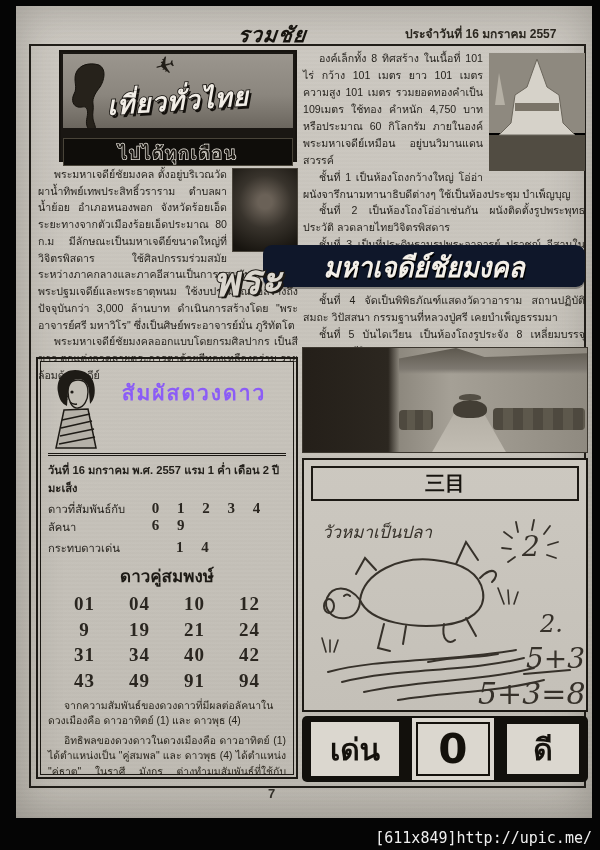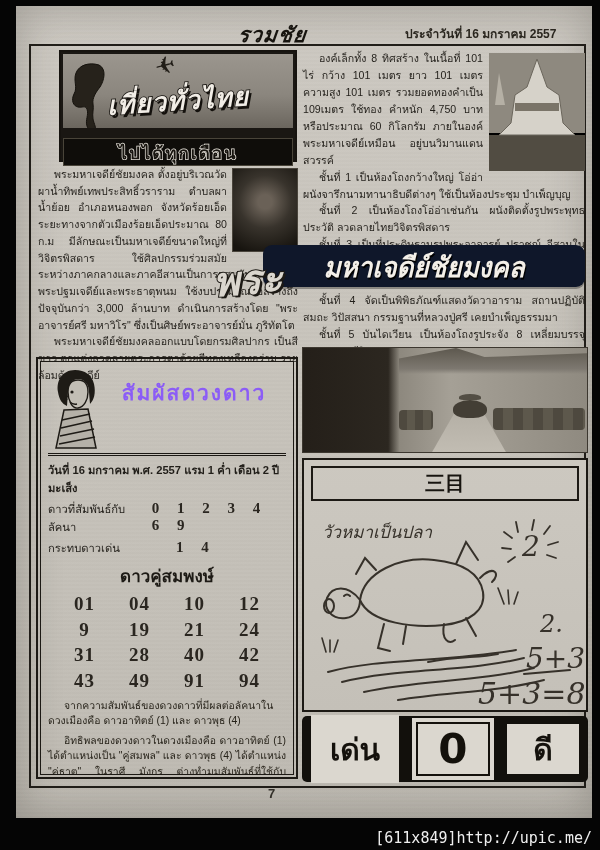--- a/index.html
+++ b/index.html
@@ -107,21 +107,21 @@
   .yam-title { font-size:27px; font-weight:bold; color:#17140f; letter-spacing:1px; }
   .yam-cn { font-size:20px; font-weight:bold; color:#17140f; }
   .yam-draw { position:absolute; left:4px; top:52px; width:278px; height:198px; }
 
   
   .den-banner { position:absolute; left:302px; top:716px; width:286px; height:66px;
     background:#12100c; border-radius:5px; display:flex; align-items:center; justify-content:space-between;
     padding:7px 9px; }
   .den-cell { background:#dbd7cf; display:flex; align-items:center; justify-content:center;
     font-weight:bold; color:#14110c; }
-  .den-left { width:88px; height:68px; font-size:30px; font-family:"Liberation Serif","DejaVu Serif",serif; }
+  .den-left { width:88px; height:54px; font-size:30px; font-family:"Liberation Serif","DejaVu Serif",serif; }
   .den-zero-outer { width:74px; height:54px; border:2px solid #14110c; outline:4px solid #dbd7cf;
     background:#dbd7cf; display:flex; align-items:center; justify-content:center; }
   .den-zero { font-size:40px; font-weight:900; color:#14110c; font-family:"DejaVu Sans",sans-serif;
     transform:scaleX(1.05); }
   .den-right { width:72px; height:50px; font-size:30px; font-family:"Liberation Serif","DejaVu Serif",serif; }
 
   .page-num { position:absolute; left:268px; top:786px; font-size:13px; font-weight:bold; color:#33302a; }
   .watermark { position:absolute; right:8px; bottom:3px; color:#efefef; font-size:15px;
     font-family:"DejaVu Sans Mono","Liberation Mono",monospace; letter-spacing:0px; }
   svg text { font-family:"DejaVu Serif","Liberation Serif",serif; }
@@ -220,21 +220,21 @@
       <div class="pairs-grid">
         <span>01</span>
         <span>04</span>
         <span>10</span>
         <span>12</span>
         <span>9</span>
         <span>19</span>
         <span>21</span>
         <span>24</span>
         <span>31</span>
-        <span>28</span>
+        <span>34</span>
         <span>40</span>
         <span>42</span>
         <span>43</span>
         <span>49</span>
         <span>91</span>
         <span>94</span>
       </div>
       <div class="sabai-p indent">จากความสัมพันธ์ของดวงดาวที่มีผลต่อลัคนาในดวงเมืองคือ ดาวอาทิตย์ (1) และ ดาวพุธ (4)</div>
       <div class="sabai-p indent">อิทธิพลของดวงดาวในดวงเมืองคือ ดาวอาทิตย์ (1) ได้ตำแหน่งเป็น "คู่สมพล" และ ดาวพุธ (4) ได้ตำแหน่ง "คู่ธาตุ" ในราศี มังกร ต่างทำมุมสัมพันธ์ที่ใช้กับ "ลัคนา" เวลาลอตเตอรี่ออก จึงทำให้ เลข 1 กับ เลข 4 เป็นเลขที่มีพลังแรงสูงเป็นพิเศษ จับดาวคู่สำคัญมากคือ 10 - 12 และ 40</div>
 

